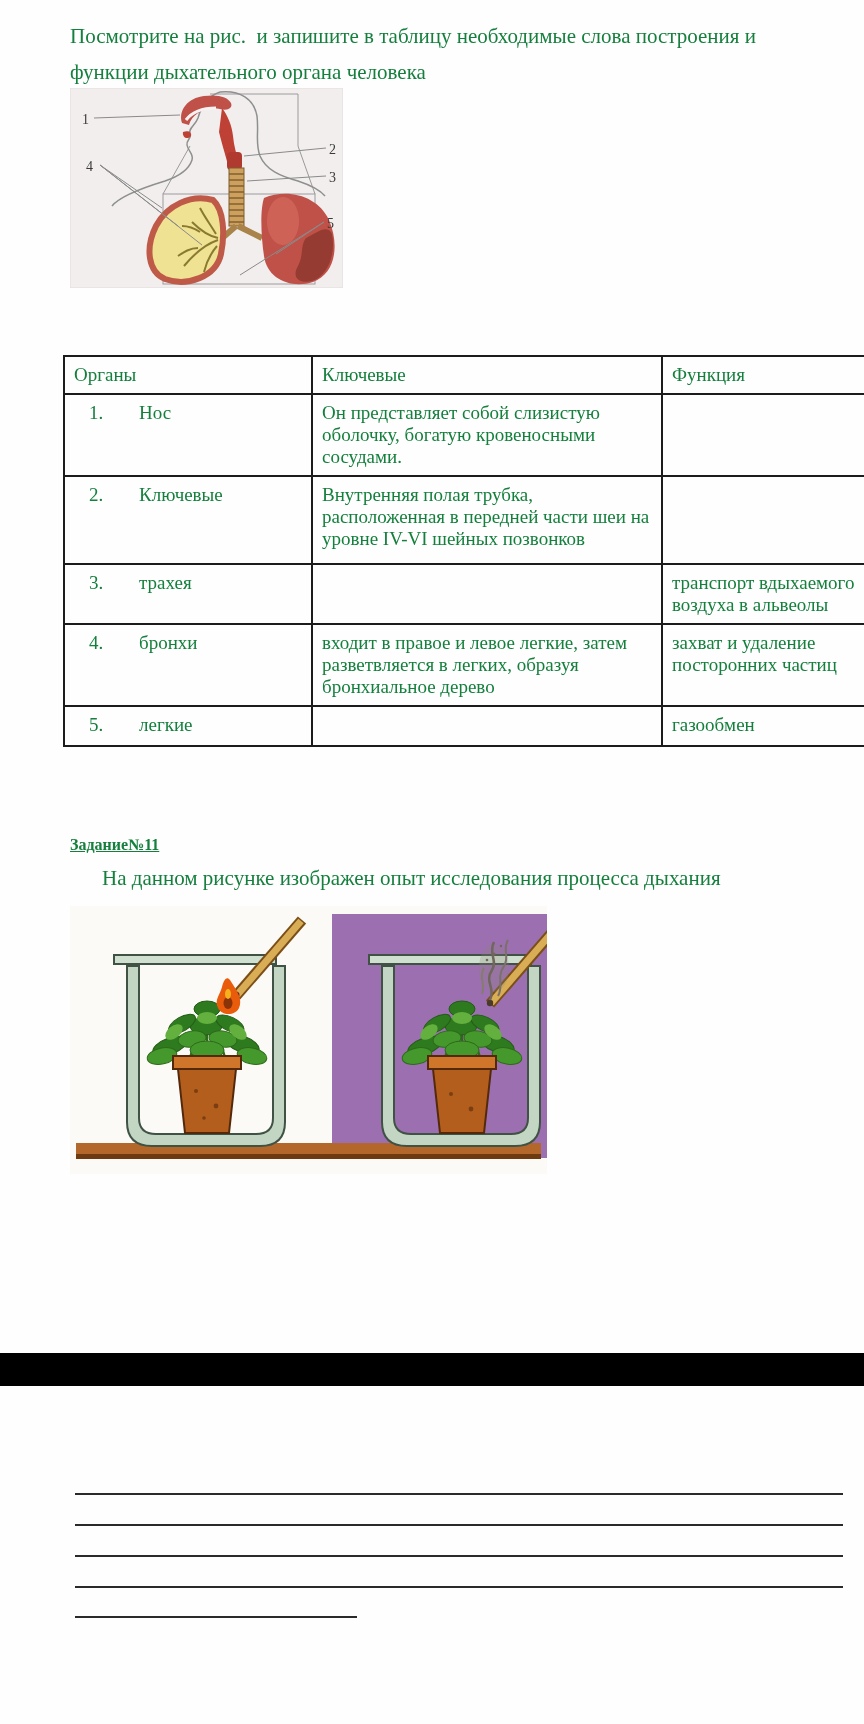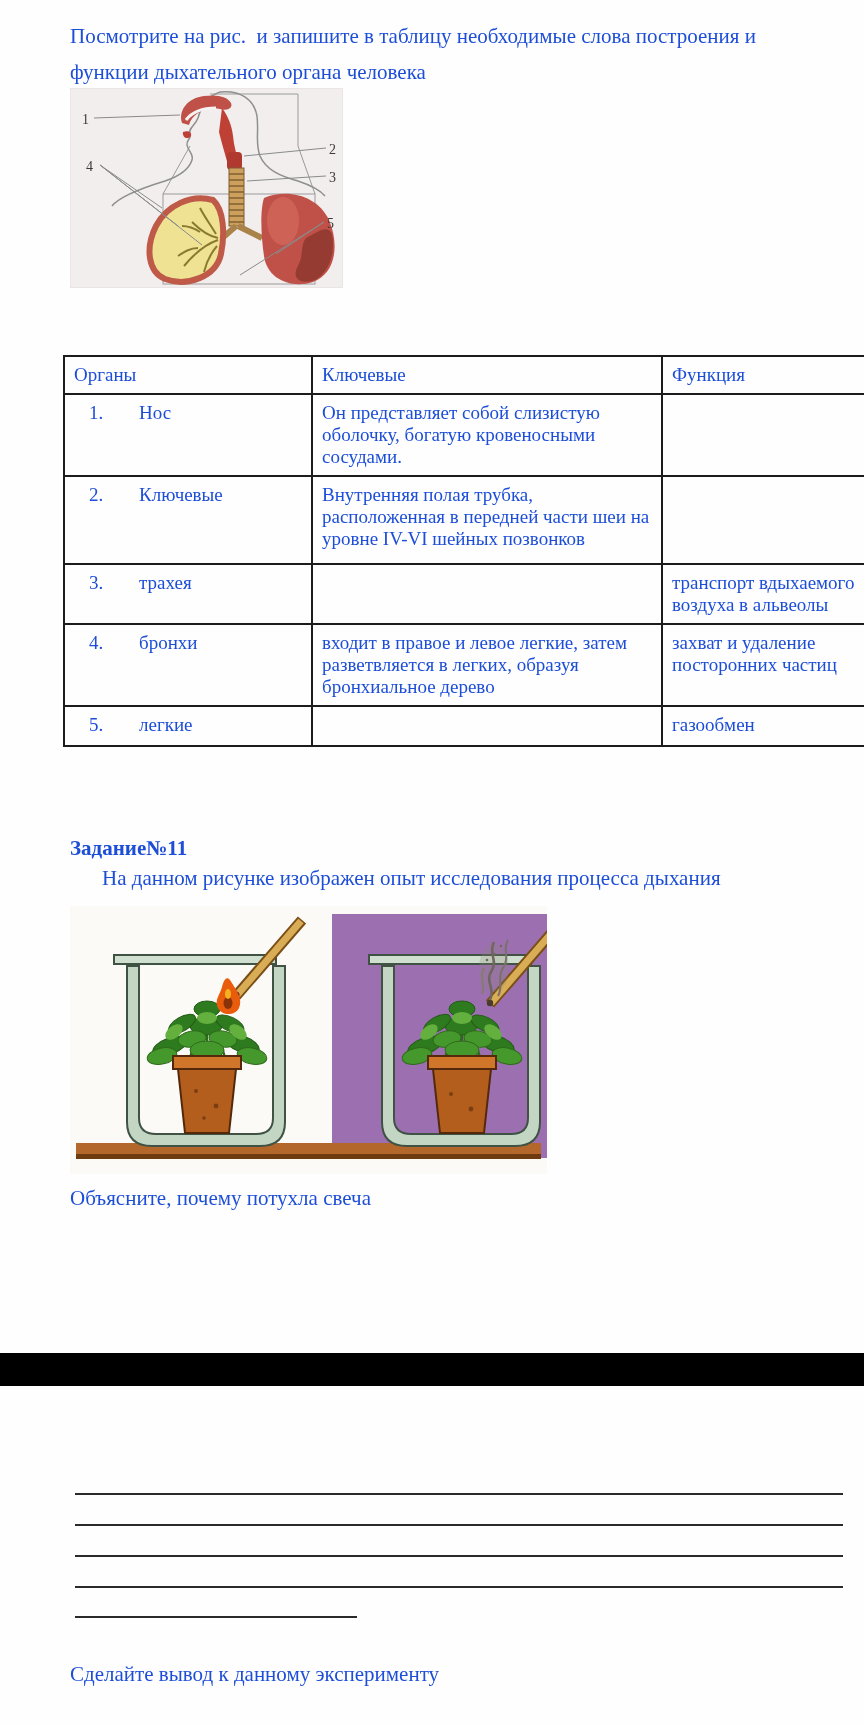--- a/index.html
+++ b/index.html
@@ -1,18 +1,18 @@
 <!DOCTYPE html>
 <html><head>
 <meta charset="utf-8">
 <style>
   html,body{margin:0;padding:0;background:#ffffff;}
   .page{
     position:relative;width:864px;height:1724px;background:#fefefe;
-    font-family:"Liberation Serif","DejaVu Serif",serif;color:#1d4ed8;
+    font-family:"Liberation Serif","DejaVu Serif",serif;color:#15803d;
     overflow:hidden;
   }
   .abs{position:absolute;}
   .intro{left:70px;top:18px;width:745px;font-size:21px;line-height:36px;white-space:pre-wrap;}
   .anatomy-wrap{left:70px;top:88px;width:273px;height:200px;}
   .organs-table{
     position:absolute;left:63px;top:355px;width:799px;
     border-collapse:collapse;table-layout:fixed;font-size:19px;line-height:22px;
   }
   .organs-table td{
@@ -22,21 +22,21 @@
   .organs-table .c1{width:228px;}
   .organs-table .c2{width:330px;}
   .organs-table .c3{width:241px;}
   .organs-table tr.hdr td{height:22px;}
   .organ-cell{padding-left:24px !important;}
   .num{display:inline-block;width:50px;}
   .kw{left:70px;top:690px;width:692px;}
   .kw-label-line{font-size:21px;line-height:34px;}
   .kw-label{font-weight:bold;}
   .kw-body{font-size:21px;line-height:33px;white-space:pre-wrap;}
-  .task-title{left:70px;top:836px;font-size:21px;font-weight:bold;}
+  .task-title{left:70px;top:836px;font-size:16px;font-weight:bold;text-decoration:underline;}
   .task-desc{left:70px;top:866px;font-size:21px;margin-left:32px;}
   .experiment-wrap{left:70px;top:906px;width:477px;height:268px;}
   .question{left:70px;top:1186px;font-size:21px;}
   .redaction{left:0;top:1353px;width:864px;height:33px;}
   .ans{position:absolute;height:0;border-top:2px solid #2a2a2a;}
   .conclusion{left:70px;top:1662px;font-size:21px;}
 </style>
 </head>
 <body>
 
@@ -224,25 +224,23 @@
             <path d="M412,88 C416,78 408,72 414,62" stroke="#857b70" stroke-width="2" fill="none"></path>
             <circle cx="424" cy="48" r="1.5" fill="#6f665c"></circle>
             <circle cx="431" cy="40" r="1.2" fill="#6f665c"></circle>
             <circle cx="417" cy="54" r="1.3" fill="#6f665c"></circle>
           </g>
         </g>
       </g>
     </svg>
   </div>
 
-  <div class="abs question">Объясните, почему потухла свеча</div>
 
   <div class="abs redaction" style="background:#000000;"></div>
 
   <div class="ans" style="left:75px;top:1493px;width:768px;"></div>
   <div class="ans" style="left:75px;top:1524px;width:768px;"></div>
   <div class="ans" style="left:75px;top:1555px;width:768px;"></div>
   <div class="ans" style="left:75px;top:1586px;width:768px;"></div>
   <div class="ans" style="left:75px;top:1616px;width:282px;"></div>
 
-  <div class="abs conclusion">Сделайте вывод к данному эксперименту</div>
 
 </div>
 
 </body></html>

